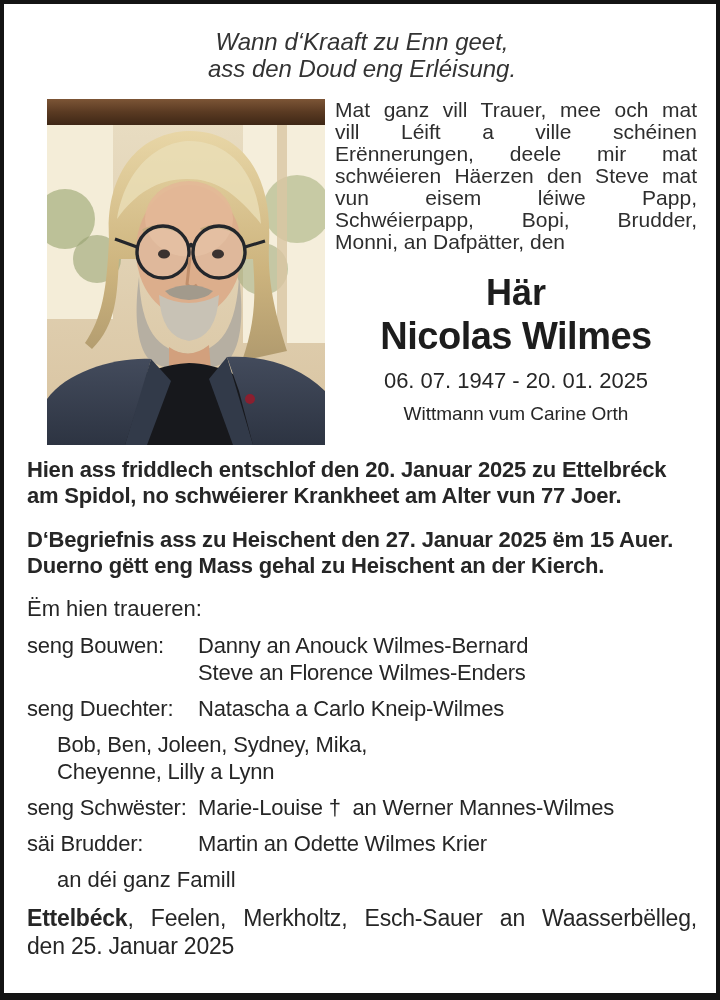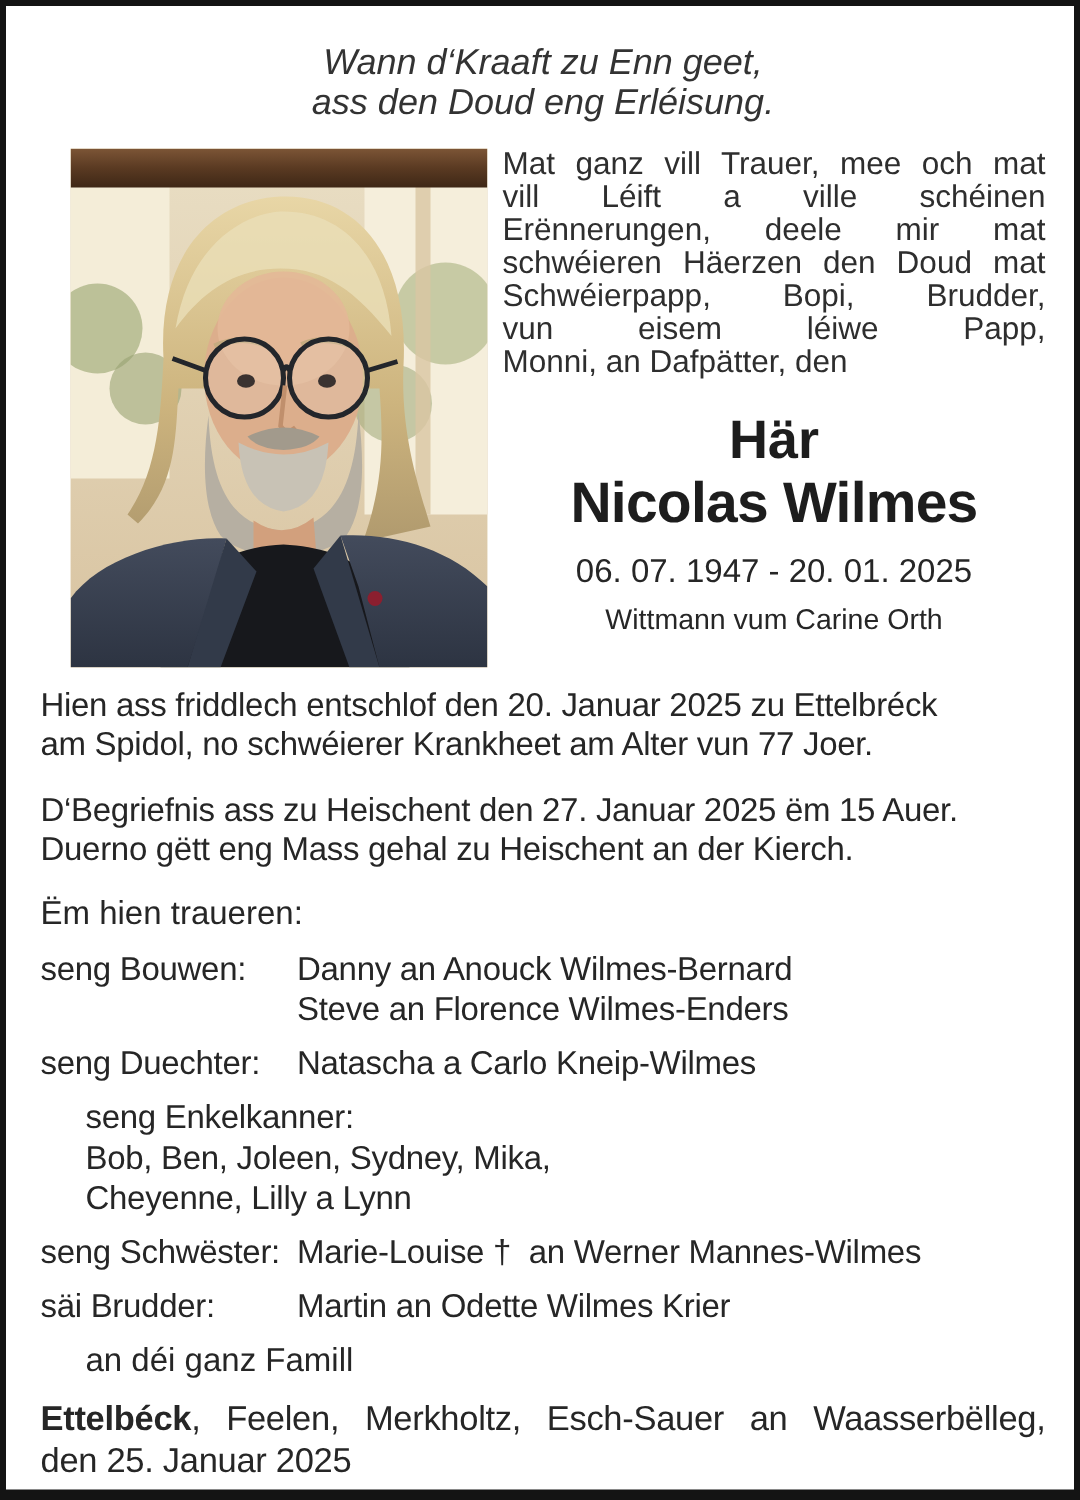--- a/index.html
+++ b/index.html
@@ -56,21 +56,21 @@
   }
   .deceased .name {
     font-size: 38px; font-weight: 700;
     line-height: 46px; color: #1d1d1d;
     letter-spacing: -0.5px;
   }
   .deceased .dates { margin-top: 10px; font-size: 22px; line-height: 24px; }
   .deceased .relation { margin-top: 9px; font-size: 19px; line-height: 23px; }
   
   .para { font-size: 22px; line-height: 26px; letter-spacing: -0.2px; }
-  .para div { white-space: nowrap; }
+  .para div { white-space: nowrap; font-weight: bold; }
   .para-death { margin-top: 12px; }
   .para-funeral { margin-top: 18px; }
   
   .mourn-heading { margin-top: 16px; font-size: 22px; line-height: 27px; }
   .entries { margin-top: 10px; }
   .entry { display: flex; margin-bottom: 9px;
            font-size: 22px; line-height: 27px; letter-spacing: -0.2px; }
   .entry .label { min-width: 171px; white-space: nowrap; }
   .entry .values { white-space: nowrap; }
   .entry-block { margin-left: 30px; margin-bottom: 9px;
@@ -165,23 +165,23 @@
 
         <circle cx="203" cy="300" r="5" fill="#8b1f2f"></circle>
       </svg>
     </div>
 
     <div class="right-col">
       <div class="intro">
         <div class="jline">Mat ganz vill Trauer, mee och mat</div>
         <div class="jline">vill Léift a ville schéinen</div>
         <div class="jline">Erënnerungen, deele mir mat</div>
-        <div class="jline">schwéieren Häerzen den Doud mat</div>
+        <div class="jline">schwéieren Häerzen den Steve mat</div>
+        <div class="jline">vun eisem léiwe Papp,</div>
         <div class="jline">Schwéierpapp, Bopi, Brudder,</div>
-        <div class="jline">vun eisem léiwe Papp,</div>
         <div class="jline">Monni, an Dafpätter, den</div>
       </div>
       <div class="deceased">
         <div class="title">Här</div>
         <div class="name">Nicolas Wilmes</div>
         <div class="dates">06. 07. 1947 - 20. 01. 2025</div>
         <div class="relation">Wittmann vum Carine Orth</div>
       </div>
     </div>
   </div>
@@ -209,21 +209,20 @@
     </div>
 
     <div class="entry">
       <div class="label">seng Duechter:</div>
       <div class="values">
         <div>Natascha a Carlo Kneip-Wilmes</div>
       </div>
     </div>
 
     <div class="entry-block">
-      <div class="label">seng Enkelkanner:</div>
       <div class="values">
         <div>Bob, Ben, Joleen, Sydney, Mika,</div>
         <div>Cheyenne, Lilly a Lynn</div>
       </div>
     </div>
 
     <div class="entry">
       <div class="label">seng Schwëster:</div>
       <div class="values">
         <div>Marie-Louise †&nbsp; an Werner Mannes-Wilmes</div>

